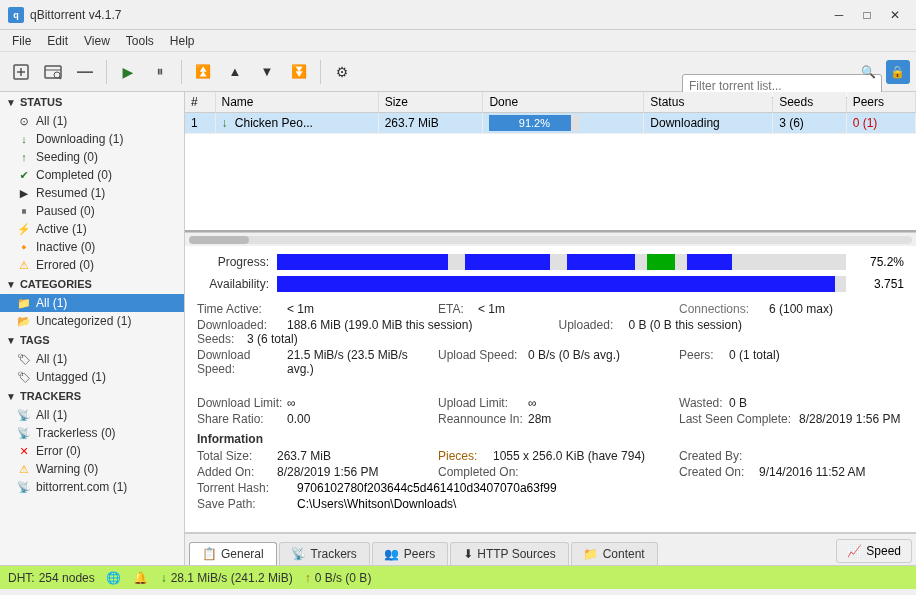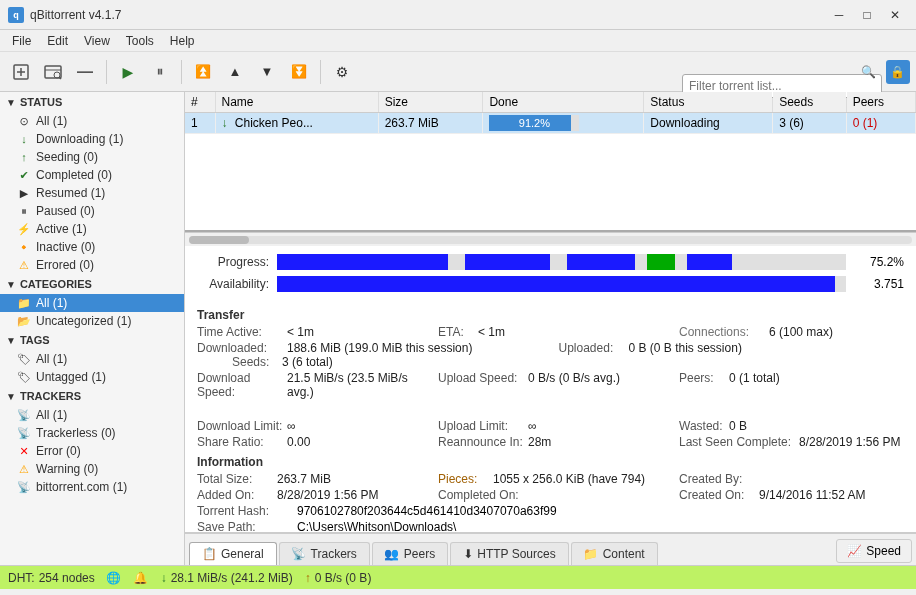--- a/index.html
+++ b/index.html
@@ -323,21 +323,20 @@
         <div class="detail-progress-row">
           <span class="detail-progress-label">Availability:</span>
           <div class="detail-progress-bar-wrap">
             <div style="width:98%;background:#1a1aff;height:100%;position:absolute;top:0;left:0;"></div>
           </div>
           <span class="detail-progress-value">3.751</span>
         </div>
       </div>
 
       <div class="detail-sections">
-        <div class="section-title">Transfer</div>
 
         <div style="display:grid;grid-template-columns:1fr 1fr 1fr;gap:0 16px;font-size:12px;margin-bottom:2px;">
           <div class="info-pair">
             <span class="info-key" style="min-width:90px;color:#555;">Time Active:</span>
             <span class="info-val">&lt; 1m</span>
           </div>
           <div class="info-pair">
             <span class="info-key" style="min-width:40px;color:#555;">ETA:</span>
             <span class="info-val">&lt; 1m</span>
           </div>
@@ -350,21 +349,21 @@
         <div style="display:grid;grid-template-columns:1fr 1fr;gap:0 16px;font-size:12px;margin-bottom:2px;">
           <div class="info-pair">
             <span class="info-key" style="min-width:90px;color:#555;">Downloaded:</span>
             <span class="info-val">188.6 MiB (199.0 MiB this session)</span>
           </div>
           <div class="info-pair">
             <span class="info-key" style="min-width:70px;color:#555;">Uploaded:</span>
             <span class="info-val">0 B (0 B this session)</span>
           </div>
           <div class="info-pair">
-            <span class="info-key" style="min-width:50px;color:#555;margin-left:35px;">Seeds:</span>
+            <span class="info-key" style="min-width:50px;color:#555;">Seeds:</span>
             <span class="info-val">3 (6 total)</span>
           </div>
         </div>
 
         <div style="display:grid;grid-template-columns:1fr 1fr 1fr;gap:0 16px;font-size:12px;margin-bottom:20px;">
           <div class="info-pair">
             <span class="info-key" style="min-width:90px;color:#555;">Download Speed:</span>
             <span class="info-val">21.5 MiB/s (23.5 MiB/s avg.)</span>
           </div>
           <div class="info-pair">

